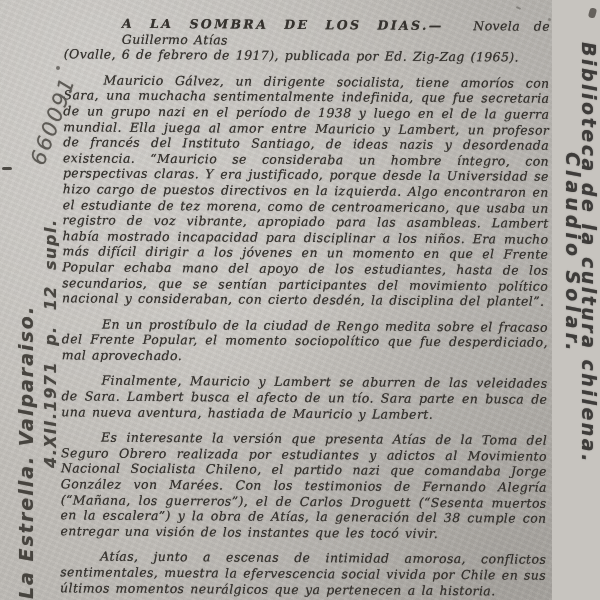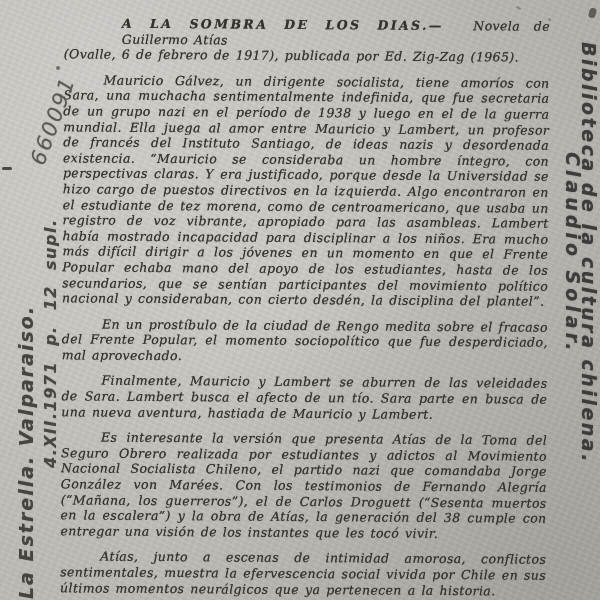--- a/index.html
+++ b/index.html
@@ -7,21 +7,21 @@
     padding: 0;
     width: 600px;
     height: 600px;
     overflow: hidden;
     font-family: "DejaVu Serif", serif;
     background: #c7c4bf;
   }
   .page {
     position: absolute;
     inset: 0;
-    width: 600px;
+    width: 552px;
     height: 600px;
     background:
       radial-gradient(ellipse at 18% 10%, rgba(255,255,255,0.22), rgba(255,255,255,0) 55%),
       radial-gradient(ellipse at 90% 95%, rgba(70,66,60,0.14), rgba(70,66,60,0) 50%),
       radial-gradient(ellipse at 50% 50%, rgba(255,255,255,0.06), rgba(60,58,54,0.10) 95%),
       linear-gradient(100deg, #d1cec9 0%, #cac7c2 28%, #c6c3be 62%, #bfbcb7 100%);
   }
   .grain {
     position: absolute;
     inset: 0;

